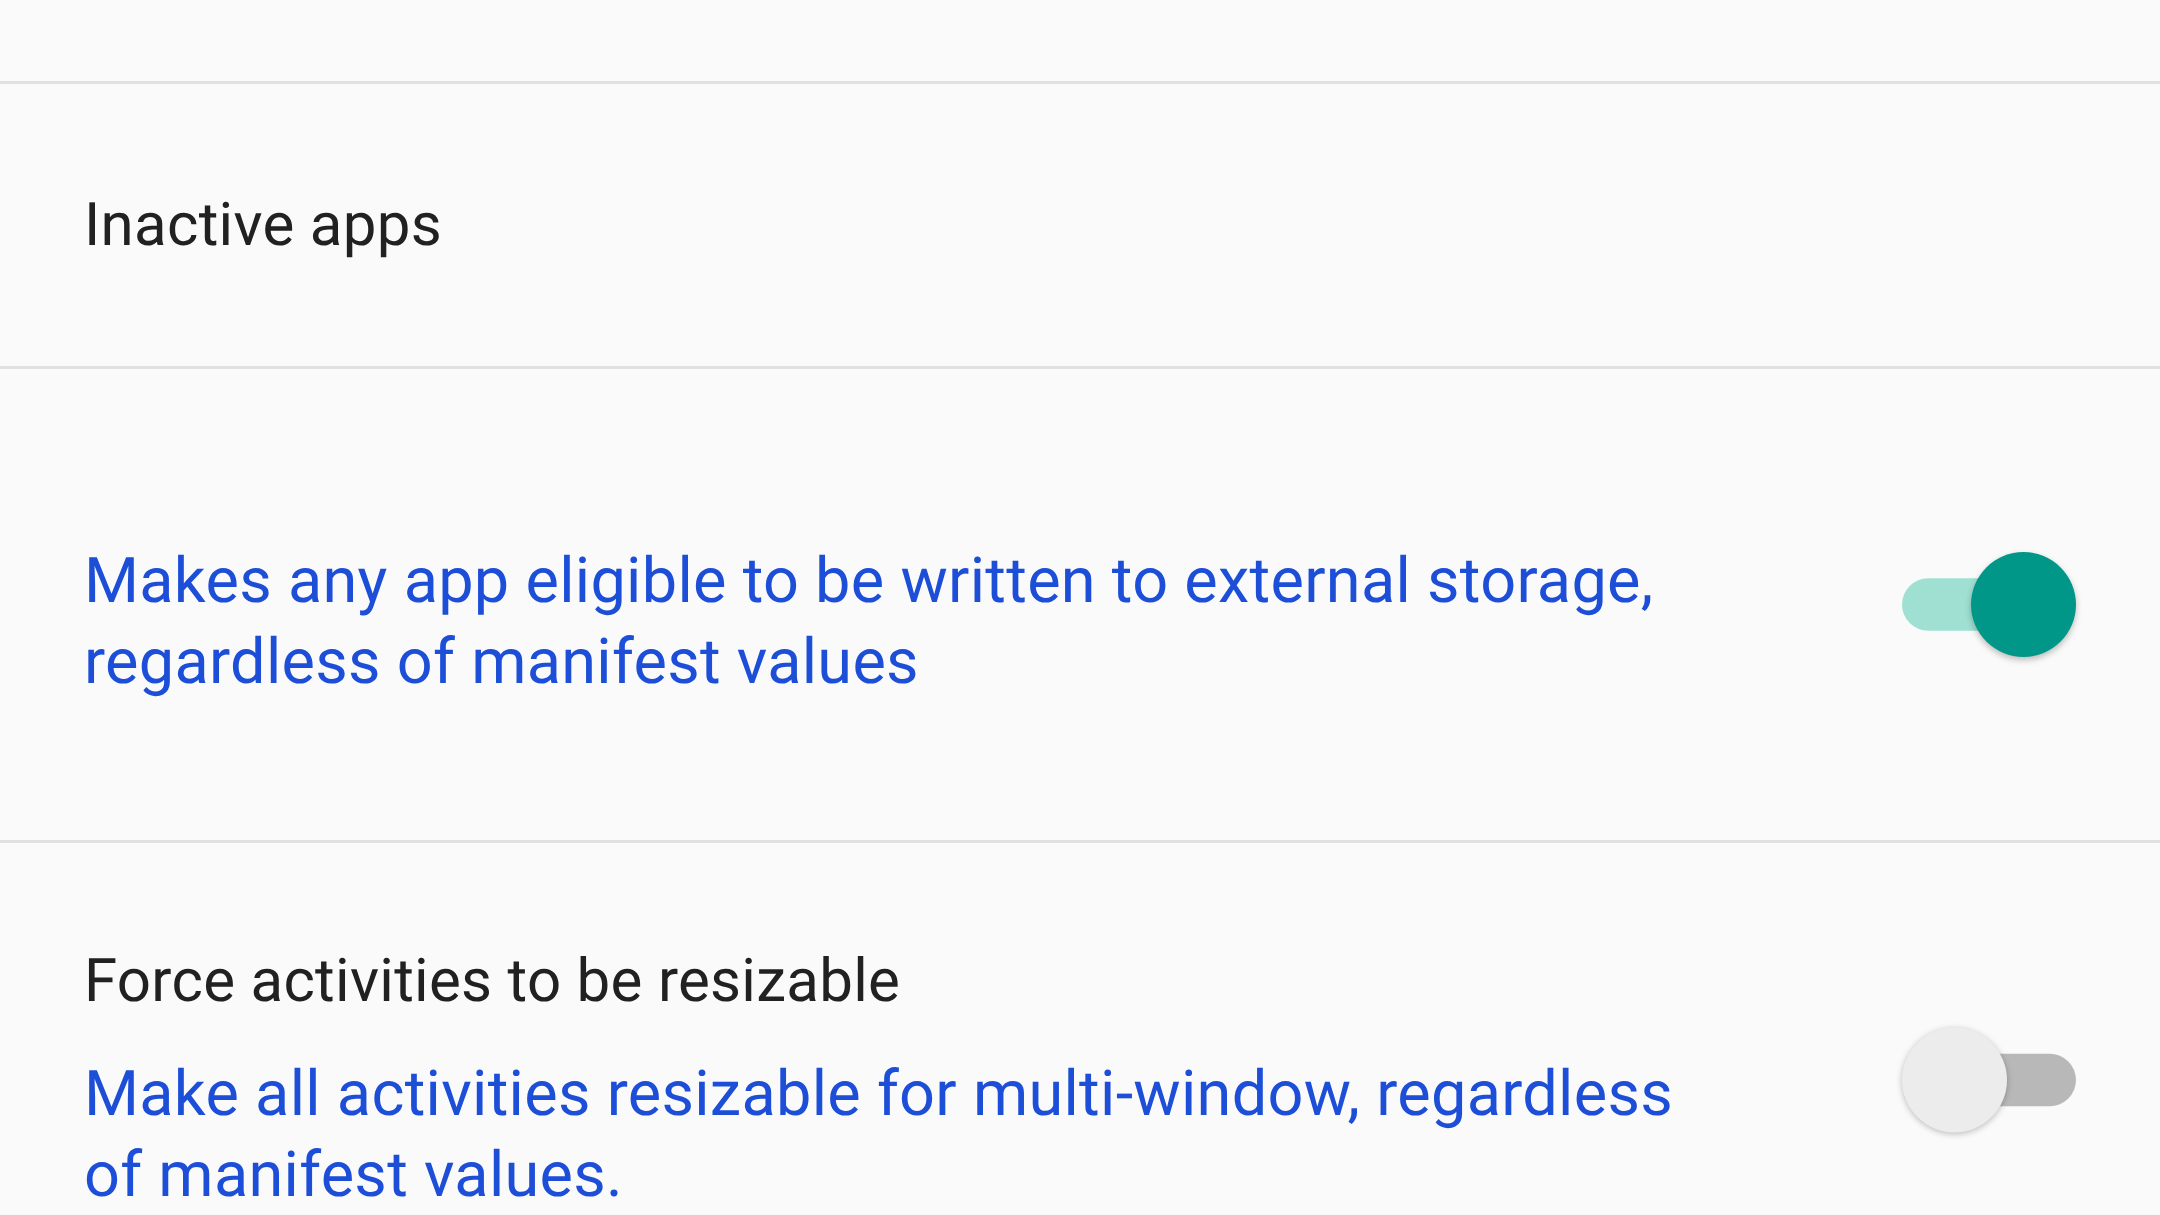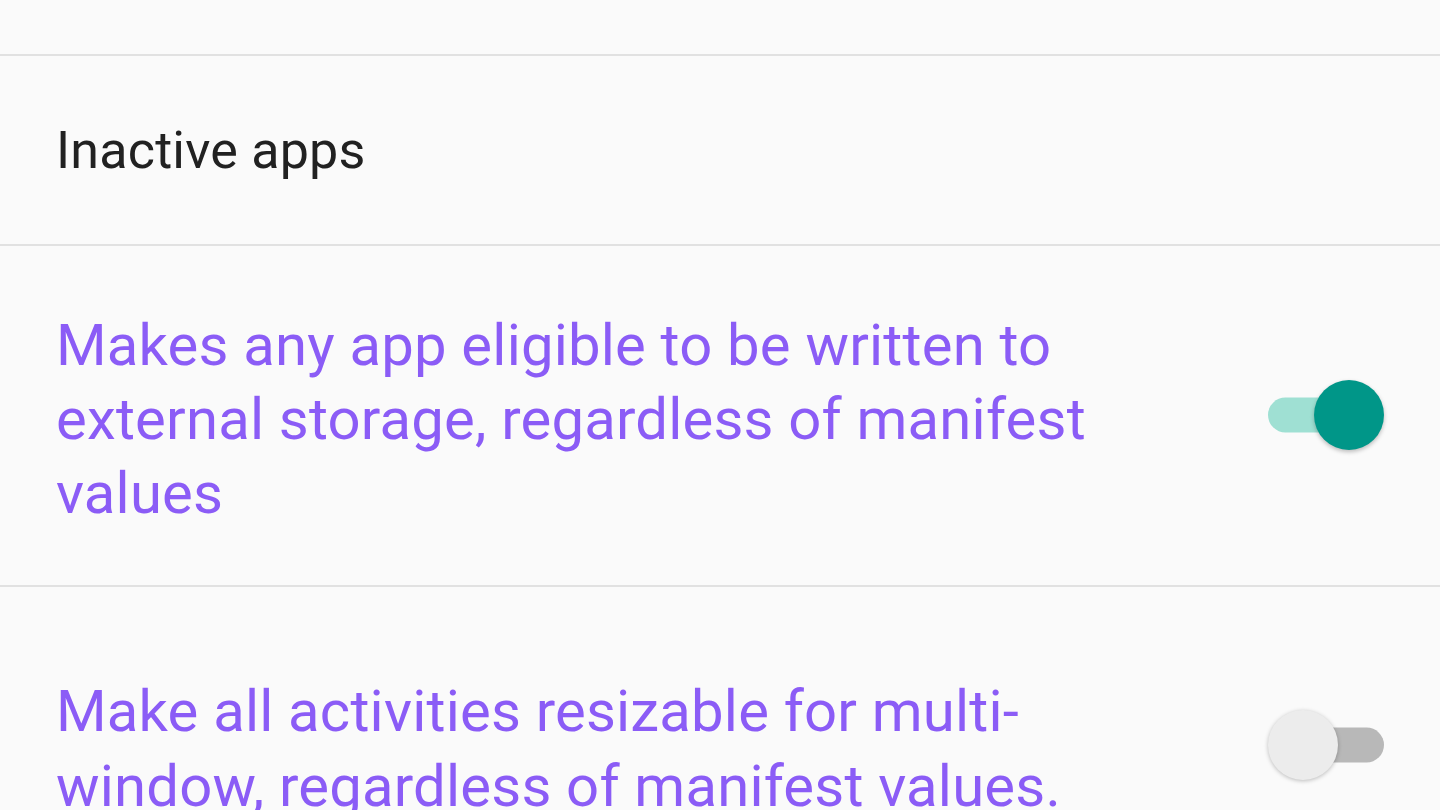--- a/index.html
+++ b/index.html
@@ -32,32 +32,32 @@
       min-height: 316px;
       padding-top: 54px;
       padding-bottom: 54px;
       align-items: center;
     }
     .text-col {
       flex: 1;
       max-width: 1080px;
     }
     .title {
-      font-size: 52px;
+      font-size: 40px;
       font-weight: 400;
       color: #212121;
       line-height: 1.25;
       letter-spacing: 0.2px;
     }
     .desc {
-      font-size: 58px;
+      font-size: 42px;
       font-weight: 400;
-      color: #8b5cf6;
+      color: #1d4ed8;
       line-height: 1.28;
-      margin-top: 8px;
+      margin-top: 24px;
       letter-spacing: 0.2px;
     }
     .toggle {
       position: relative;
       width: 116px;
       height: 72px;
       flex-shrink: 0;
       margin-left: 40px;
       cursor: pointer;
     }
@@ -115,19 +115,20 @@
     <div class="desc">Makes any app eligible to be written to external storage, regardless of manifest values</div>
   </div>
   <div class="toggle on">
     <div class="track"></div>
     <div class="knob"></div>
   </div>
 </div>
 
 <div class="row row-toggle row-last">
   <div class="text-col">
+    <div class="title">Force activities to be resizable</div>
     <div class="desc">Make all activities resizable for multi-window, regardless of manifest values.</div>
   </div>
   <div class="toggle off">
     <div class="track"></div>
     <div class="knob"></div>
   </div>
 </div>
 
 </body></html>

